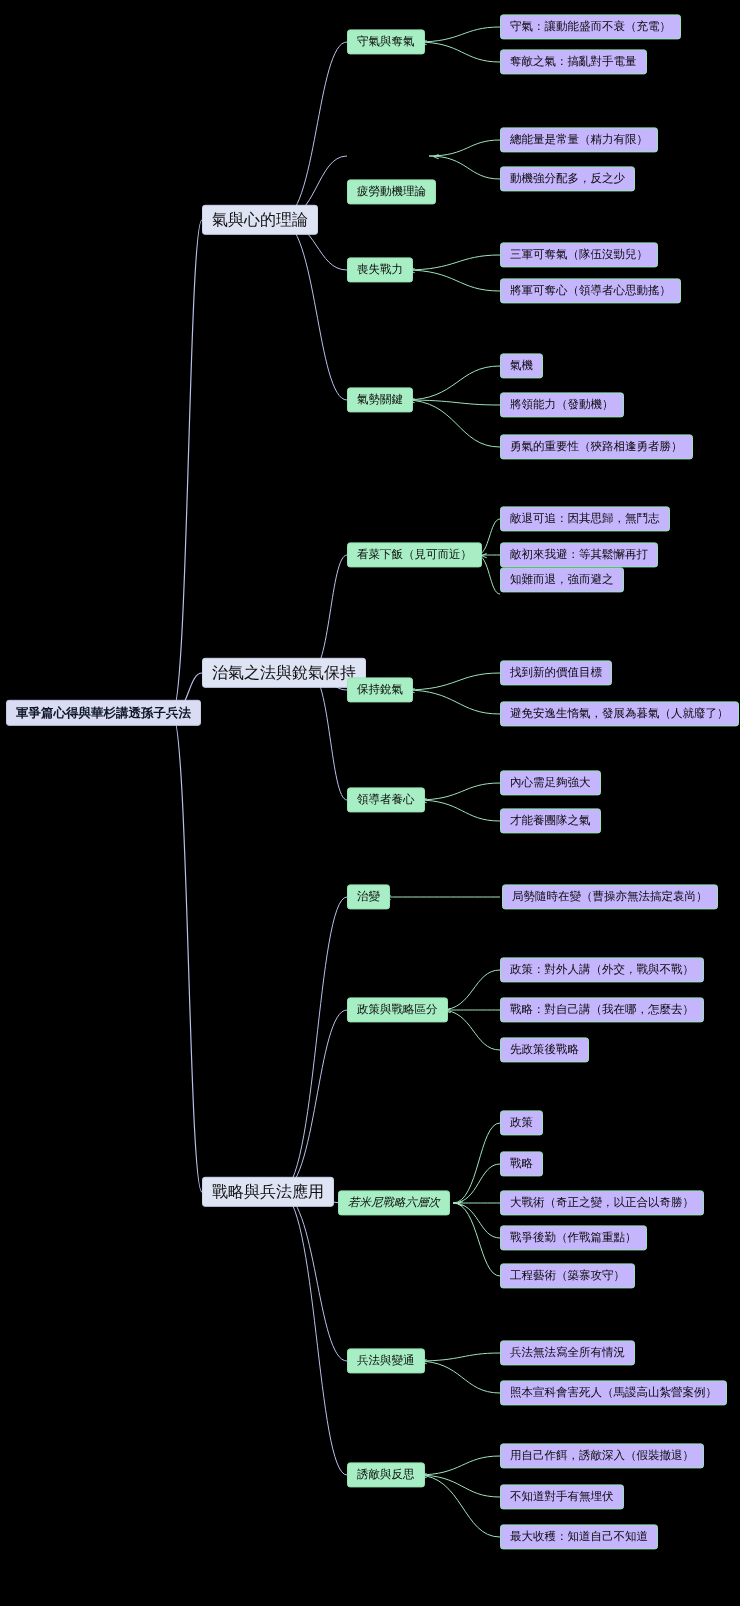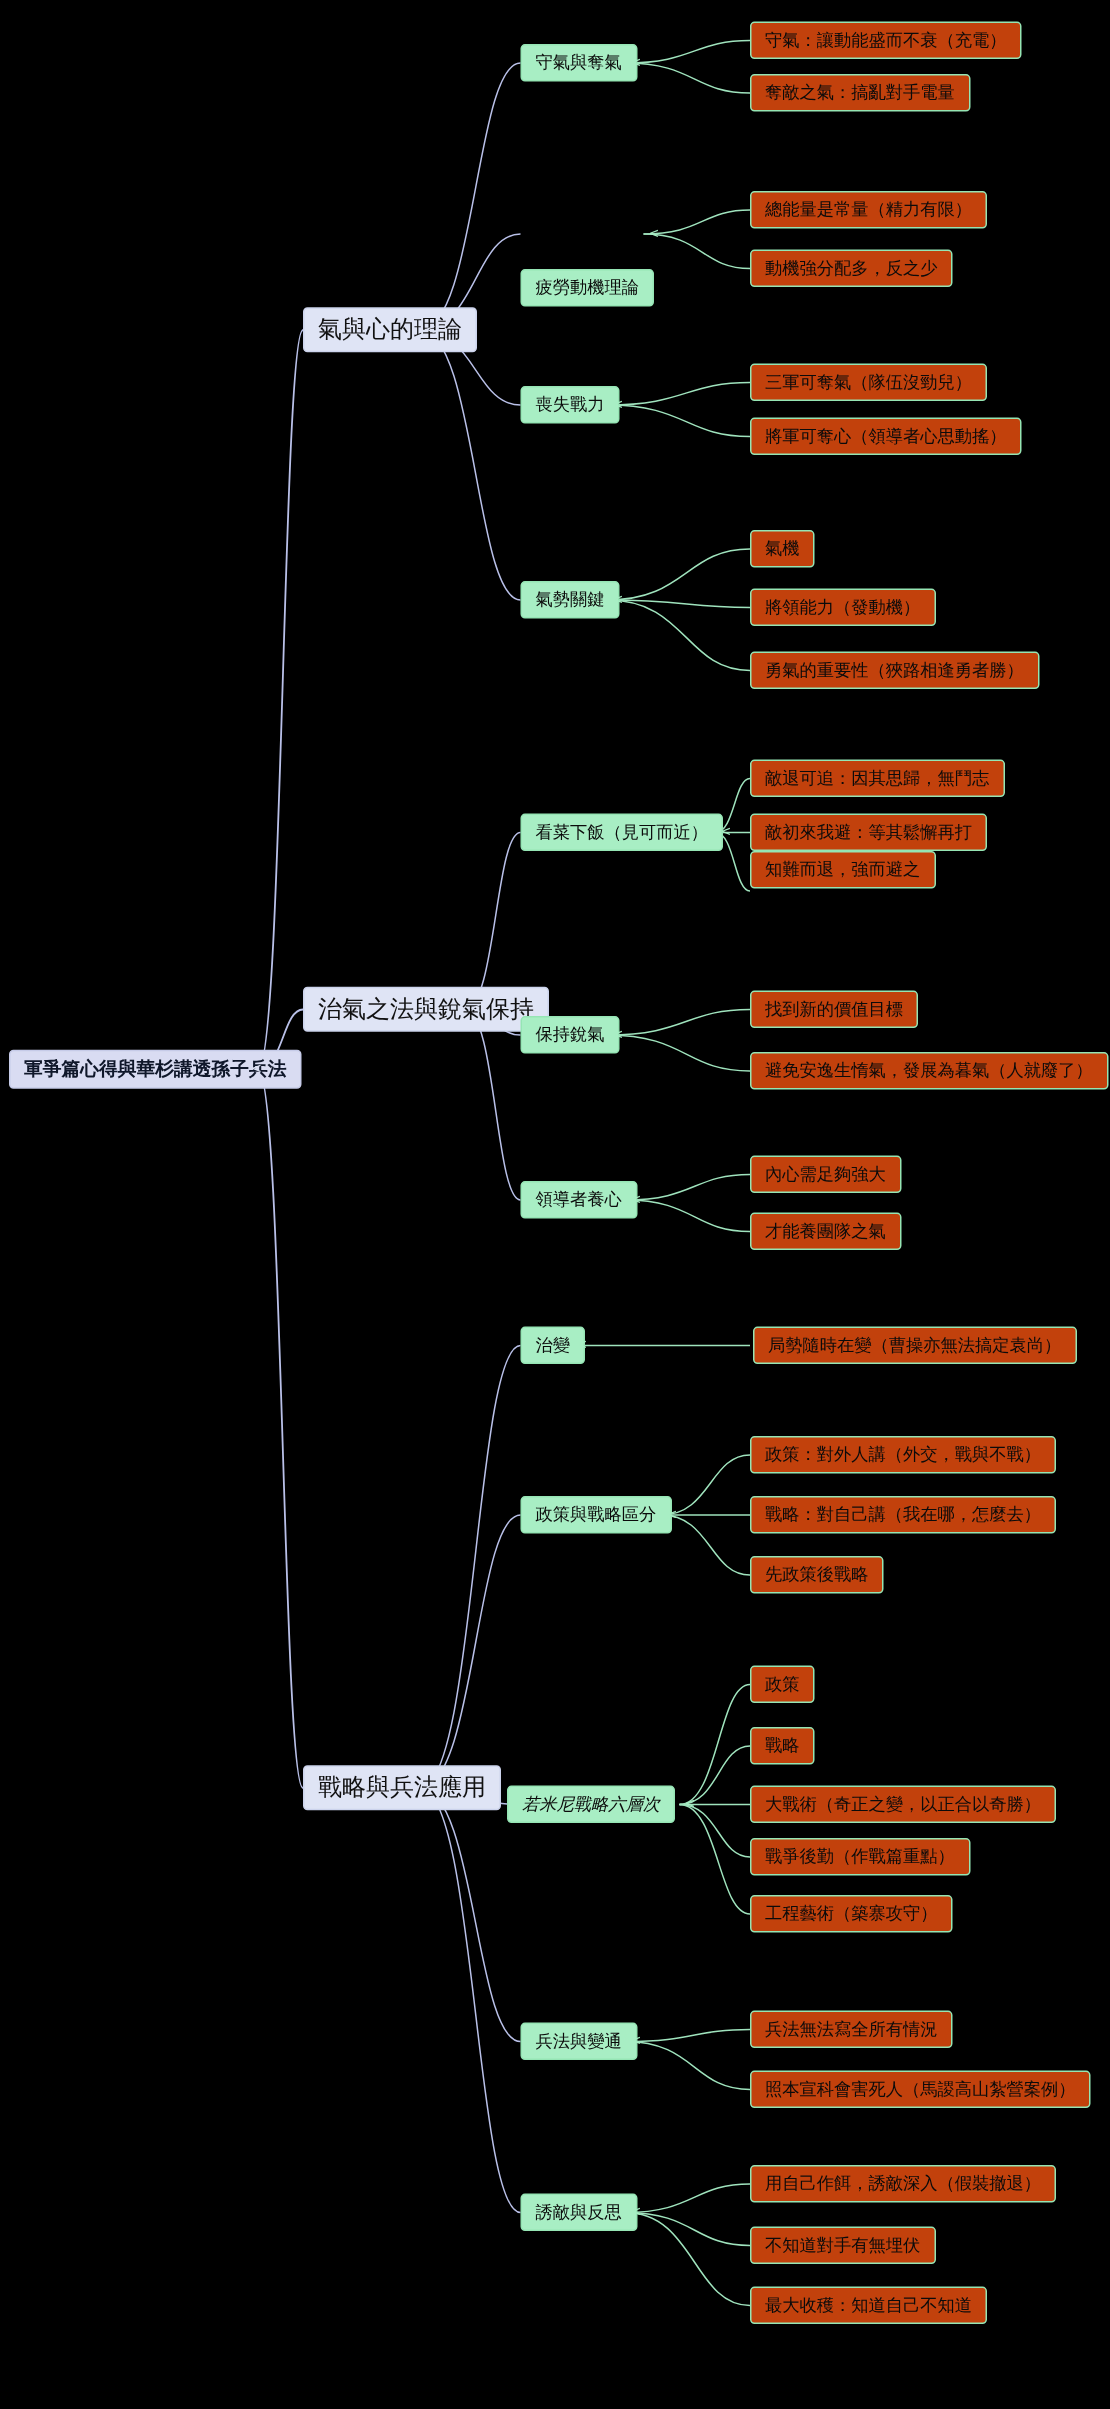--- a/index.html
+++ b/index.html
@@ -8,21 +8,21 @@
   #canvas{position:absolute;inset:0;width:740px;height:1606px;}
   svg.links{position:absolute;left:0;top:0;width:740px;height:1606px;pointer-events:none;}
   .node{position:absolute;box-sizing:border-box;display:flex;align-items:center;
         white-space:nowrap;border-radius:3px;line-height:1.15;}
   .root{background:#d9dcf2;color:#0f172a;font-size:12.5px;font-weight:600;
         padding:5px 9px;border:1px solid #c6cbe8;}
   .lvl1{background:#dfe4f5;color:#111;font-size:16px;padding:5px 9px;
         border:1px solid #ccd3ec;}
   .lvl2{background:#a8eec4;color:#0b0b0b;font-size:11.5px;padding:5px 9px;
         border:1px solid #95e5b4;}
-  .leaf{background:#c2410c;color:#0b0b0b;font-size:11.5px;padding:5px 9px;
+  .leaf{background:#c4b5fd;color:#0b0b0b;font-size:11.5px;padding:5px 9px;
         border:1px solid #95e5b4;}
   .collapser{position:absolute;color:#dfe4f5;font-size:10px;font-family:"DejaVu Sans Mono","Liberation Mono",monospace;
              transform:translateY(-50%);}
   .collapser.green{color:#a8eec4;}
 </style>
 </head>
 <body>
 
 <div id="canvas">
   <svg class="links" id="links">

